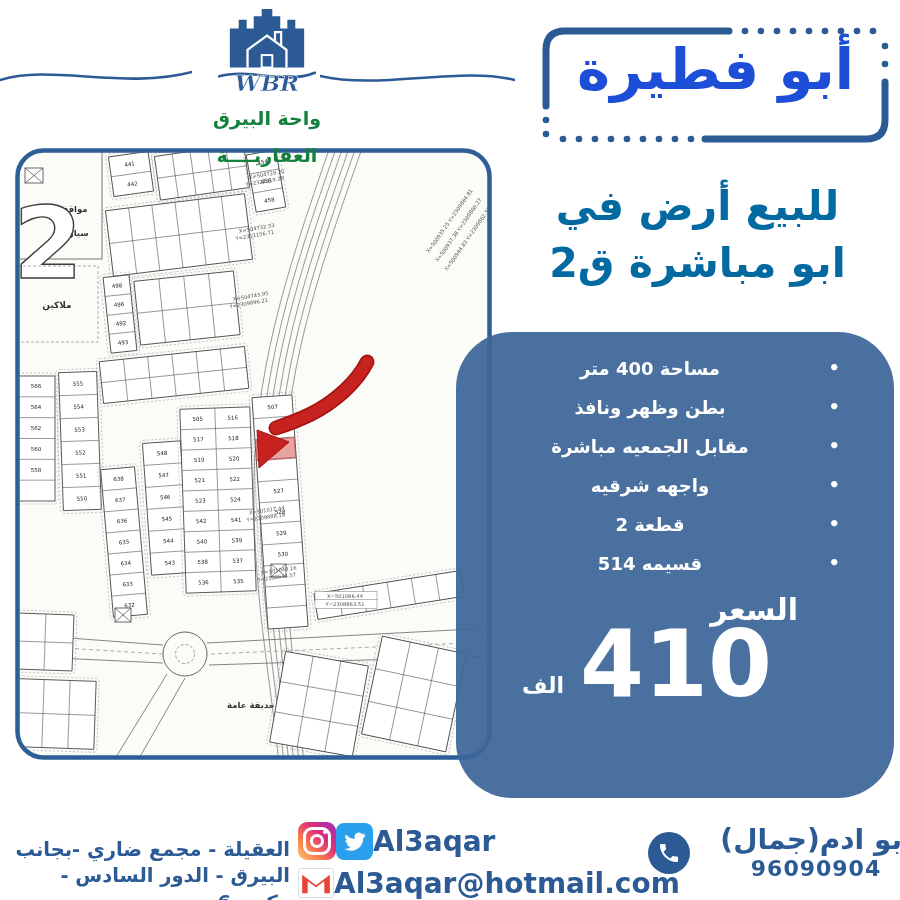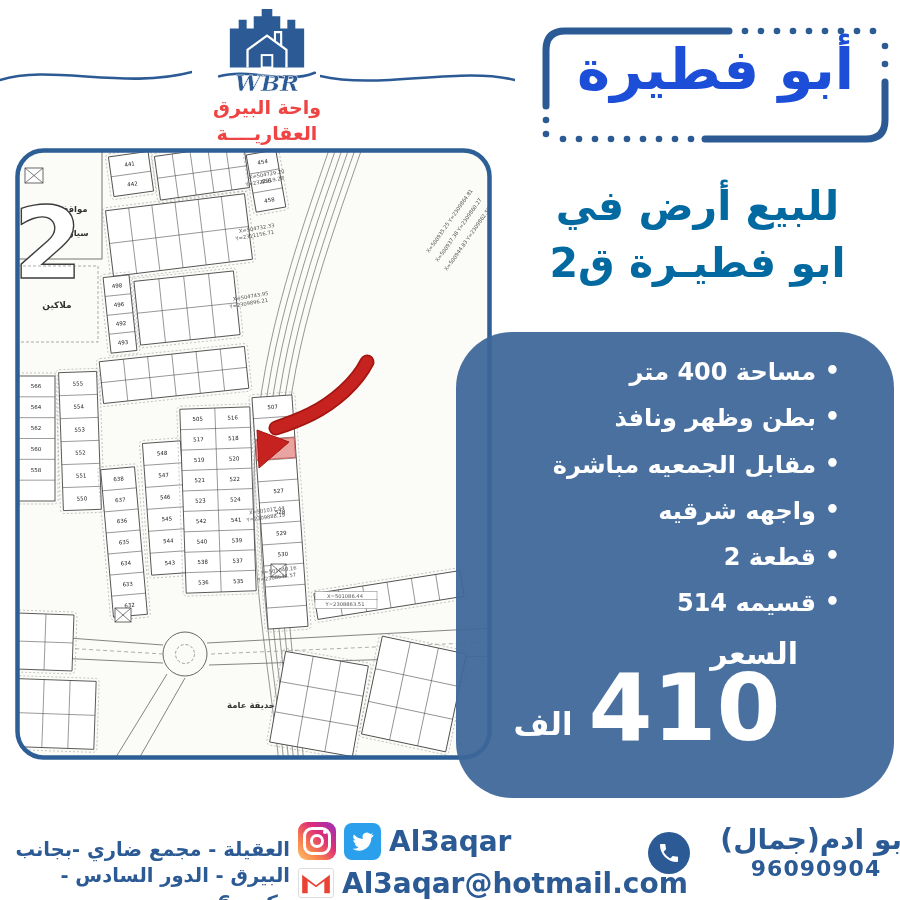--- a/index.html
+++ b/index.html
@@ -3,54 +3,54 @@
 <meta charset="utf-8">
 <style>
   html,body{margin:0;padding:0;background:#fff;}
   body{width:900px;height:900px;font-family:"DejaVu Sans",sans-serif;overflow:hidden;}
   .poster{position:relative;width:900px;height:900px;background:#fff;}
   .abs{position:absolute;}
 
   
   .logo{left:192px;top:2px;width:150px;text-align:center;z-index:3;}
   .logo svg{display:block;margin:0 auto;}
-  .brand-ar{direction:rtl;color:#ef4444;font-weight:bold;font-size:19px;line-height:1.25;margin-top:2px;}
+  .brand-ar{direction:rtl;color:#15803d;font-weight:bold;font-size:19px;line-height:1.25;margin-top:13px;}
   .wave{z-index:3;}
 
   
   .title-box{left:533px;top:22px;width:365px;height:126px;z-index:3;}
   .title-box .frame{position:absolute;left:0;top:0;}
   .title-text{position:absolute;left:0;top:0;width:100%;text-align:center;direction:rtl;
     color:#1d4ed8;font-size:56px;font-weight:bold;line-height:1.7;}
 
   
   .heading{left:505px;top:178px;width:385px;z-index:3;text-align:center;direction:rtl;
     color:#0369a1;font-weight:bold;font-size:41px;line-height:1.38;}
 
   
   .panel{left:456px;top:332px;width:438px;height:466px;border-radius:56px;
     background:rgba(62,103,153,0.94);z-index:2;color:#fff;}
   .panel ul{list-style:none;margin:0;padding:26px 52px 0 28px;direction:rtl;}
-  .panel li{position:relative;font-size:24px;font-weight:bold;margin-bottom:17px;padding-right:26px;line-height:1.22;}
+  .panel li{position:relative;font-size:18px;font-weight:bold;margin-bottom:17px;padding-right:26px;line-height:1.22;text-align:center;}
   .panel li::before{content:"•";position:absolute;right:2px;top:-1px;}
   .price-label{direction:rtl;text-align:right;margin:12px 96px 0 0;font-size:30px;font-weight:bold;padding-left:40px;}
   .price-row{display:flex;direction:rtl;align-items:flex-end;justify-content:center;
     transform:translateX(-28px);margin-top:-6px;}
   .price-value{font-size:92px;font-weight:bold;line-height:0.95;}
-  .price-unit{font-size:31px;font-weight:bold;margin-bottom:10px;margin-left:0;margin-right:16px;}
+  .price-unit{font-size:22px;font-weight:bold;margin-bottom:10px;margin-left:0;margin-right:16px;}
 
   
   .map{left:15px;top:148px;width:477px;height:612px;z-index:1;}
 
   
   .footer{left:0;top:815px;width:900px;height:85px;z-index:3;}
   .address{position:absolute;left:12px;top:22px;width:278px;direction:rtl;text-align:right;
     color:#2b5a94;font-weight:bold;font-size:19.5px;line-height:1.35;}
   .social{position:absolute;left:298px;top:6px;width:330px;}
-  .social-row{display:flex;align-items:center;gap:8px;height:40px;}
+  .social-row{display:flex;align-items:center;height:40px;}
   .social-row + .social-row{margin-top:2px;}
   .handle,.email{color:#2b5a94;font-weight:bold;font-size:28px;}
   .ig{width:38px;height:38px;border-radius:9px;position:relative;
     background:linear-gradient(45deg,#fdc468 0%,#f7804e 30%,#df2e77 62%,#962fbf 100%);}
   .ig::before{content:"";position:absolute;inset:5px;border:3px solid #fff;border-radius:9px;}
   .ig::after{content:"";position:absolute;inset:12px;border:3px solid #fff;border-radius:50%;}
   .ig .dot{position:absolute;top:8px;right:9px;width:4px;height:4px;background:#fff;border-radius:50%;}
   .tw{width:37px;height:37px;border-radius:8px;background:#2aa0ed;display:flex;align-items:center;justify-content:center;}
   .gm{width:38px;height:28px;background:#fff;border:1px solid #ddd;border-radius:3px;display:flex;align-items:center;justify-content:center;}
   .phone-block{position:absolute;left:648px;top:10px;width:282px;display:flex;align-items:center;gap:12px;}
@@ -112,21 +112,21 @@
           <circle cx="158" cy="117" r="3.3"></circle>
         <circle cx="13" cy="98" r="3.3"></circle>
           <circle cx="13" cy="112" r="3.3"></circle>
       </g>
     </svg>
     <div class="title-text">أبو فطيرة</div>
   </div>
 
   <div class="abs heading">
     <div>للبيع أرض في</div>
-    <div>ابو فطيـرة ق2</div>
+    <div>ابو مباشرة ق2</div>
   </div>
 
   <div class="abs map">
     <svg id="map-svg" width="477" height="612" viewBox="0 0 477 612">
         <defs>
           <clipPath id="mclip">
             <rect x="3" y="3" width="471" height="606" rx="25"></rect>
           </clipPath>
         </defs>
         <g clip-path="url(#mclip)">

